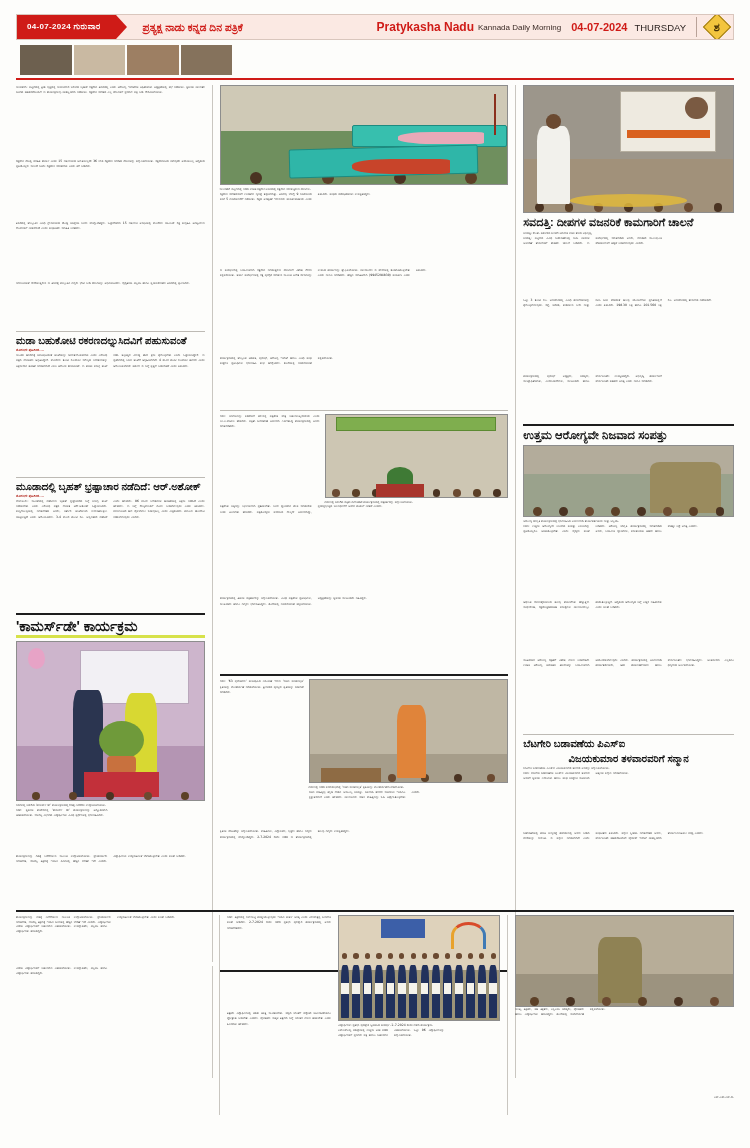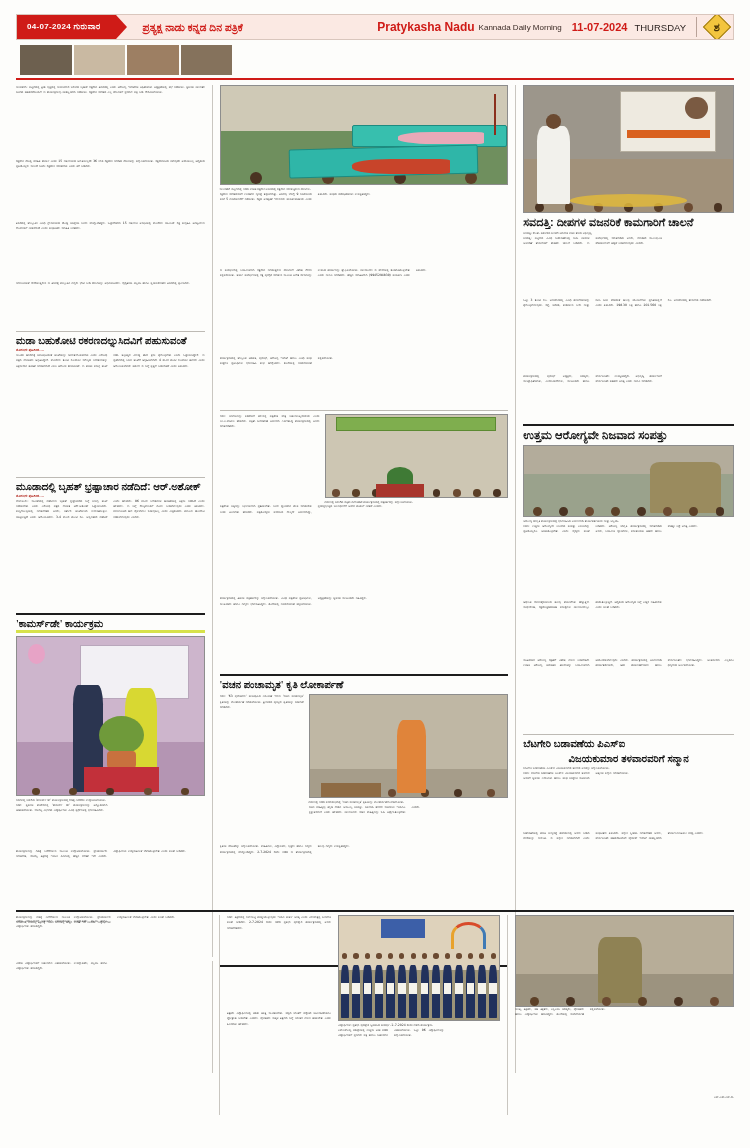--- a/index.html
+++ b/index.html
@@ -144,21 +144,21 @@
   .txt.c3 { column-count: 3; column-gap: 6px; }
 
   .sub-head {
     font-size: 11.5px;
     font-weight: bold;
     color: #121212;
     line-height: 1.18;
     margin: 3px 0 1px 0;
   }
   .sub-head.sm { font-size: 10px; }
-  .sub-head.big { font-size: 10px; font-family: Liberation Serif, serif; }
+  .sub-head.big { font-size: 14px; }
   .sub-head.xbig { font-size: 17px; }
   .kicker {
     font-size: 3.3px;
     color: #b02017;
     font-weight: bold;
     margin: 1px 0;
     font-family: "DejaVu Sans", sans-serif;
   }
   .hr-thin { height: 1px; background: #bdbab4; margin: 4px 0 3px 0; }
   .hr-dark { height: 2px; background: #1d1d1d; margin: 4px 0 3px 0; }
@@ -270,21 +270,21 @@
 <body>
 
 <div class="page">
 
   <div class="masthead">
     <div class="mh-date-flag">04-07-2024 ಗುರುವಾರ</div>
     <div class="mh-kan-title">ಪ್ರತ್ಯಕ್ಷ ನಾಡು ಕನ್ನಡ ದಿನ ಪತ್ರಿಕೆ</div>
     <div class="mh-spacer"></div>
     <div class="mh-eng-title">Pratykasha Nadu</div>
     <div class="mh-eng-sub">Kannada Daily Morning</div>
-    <div class="mh-eng-date">11-07-2024</div>
+    <div class="mh-eng-date">04-07-2024</div>
     <div class="mh-day">THURSDAY</div>
     <div class="mh-rule"></div>
     <div class="mh-logo">
       <span>ಶ</span>
     </div>
   </div>
 
   <div class="lead-row">
     <div class="lead-head-strip">
       <div class="strip-photo">
@@ -431,21 +431,20 @@
             <div class="table"></div>
           </div>
           <div class="caption">ಗದಗನಲ್ಲಿ ಜರುಗಿದ ಪತ್ರಿಕಾ ದಿನಾಚರಣೆ ಕಾರ್ಯಕ್ರಮದಲ್ಲಿ ಪತ್ರಕರ್ತರನ್ನು ಸನ್ಮಾನಿಸಲಾಯಿತು.</div>
         </div>
       </div>
 
       <div class="txt c3" style="height:92px">ಪತ್ರಿಕೆಗಳು ಸತ್ಯವನ್ನು ನಿರ್ಭಯವಾಗಿ ಪ್ರಕಟಿಸಬೇಕು. ಜನರ ಧ್ವನಿಯಾಗಿ ಕೆಲಸ ಮಾಡಬೇಕು ಎಂದು ಕಿವಿಮಾತು ಹೇಳಿದರು. ಪತ್ರಿಕೋದ್ಯಮ ಸಮಾಜದ ನಾಲ್ಕನೇ ಅಂಗವಾಗಿದ್ದು, ಪ್ರಜಾಪ್ರಭುತ್ವದ ಬಲವರ್ಧನೆಗೆ ಅಪಾರ ಕೊಡುಗೆ ನೀಡಿದೆ ಎಂದರು.</div>
       <div class="txt c3" style="height:74px">ಕಾರ್ಯಕ್ರಮದಲ್ಲಿ ಹಿರಿಯ ಪತ್ರಕರ್ತರನ್ನು ಸನ್ಮಾನಿಸಲಾಯಿತು. ವಿವಿಧ ಪತ್ರಿಕೆಗಳ ಪ್ರತಿನಿಧಿಗಳು, ಮುಖಂಡರು ಹಾಗೂ ಗಣ್ಯರು ಭಾಗವಹಿಸಿದ್ದರು. ಕೊನೆಯಲ್ಲಿ ವಂದನಾರ್ಪಣೆ ಸಲ್ಲಿಸಲಾಯಿತು. ಅಧ್ಯಕ್ಷತೆಯನ್ನು ಸ್ಥಳೀಯ ಮುಖಂಡರು ವಹಿಸಿದ್ದರು.</div>
 
       <div class="hr-dark"></div>
-      <div class="sub-head big">'ವಚನ ಪಂಚಾಮೃತ' ಕೃತಿ ಲೋಕಾರ್ಪಣೆ</div>
 
       <div style="display:flex; gap:5px; margin-top:3px">
         <div style="width:84px">
           <div class="txt" style="height:150px">ಗದಗ: '63 ಪುರಾತನರು' ಸಂಬಂಧಿಸಿದ ನಿರೂಪಣೆ ಇರುವ 'ವಚನ ಪಂಚಾಮೃತ' ಕೃತಿಯನ್ನು ಲೋಕಾರ್ಪಣೆ ಮಾಡಲಾಯಿತು. ಶ್ರೀಮಠದ ಪೂಜ್ಯರು ಕೃತಿಯನ್ನು ಬಿಡುಗಡೆ ಮಾಡಿದರು.</div>
         </div>
         <div style="flex:1">
           <div class="photo ph-book" style="height:104px">
             <div class="wall"></div>
             <div class="ground"></div>
             <div class="ppl" style="height:78%">

